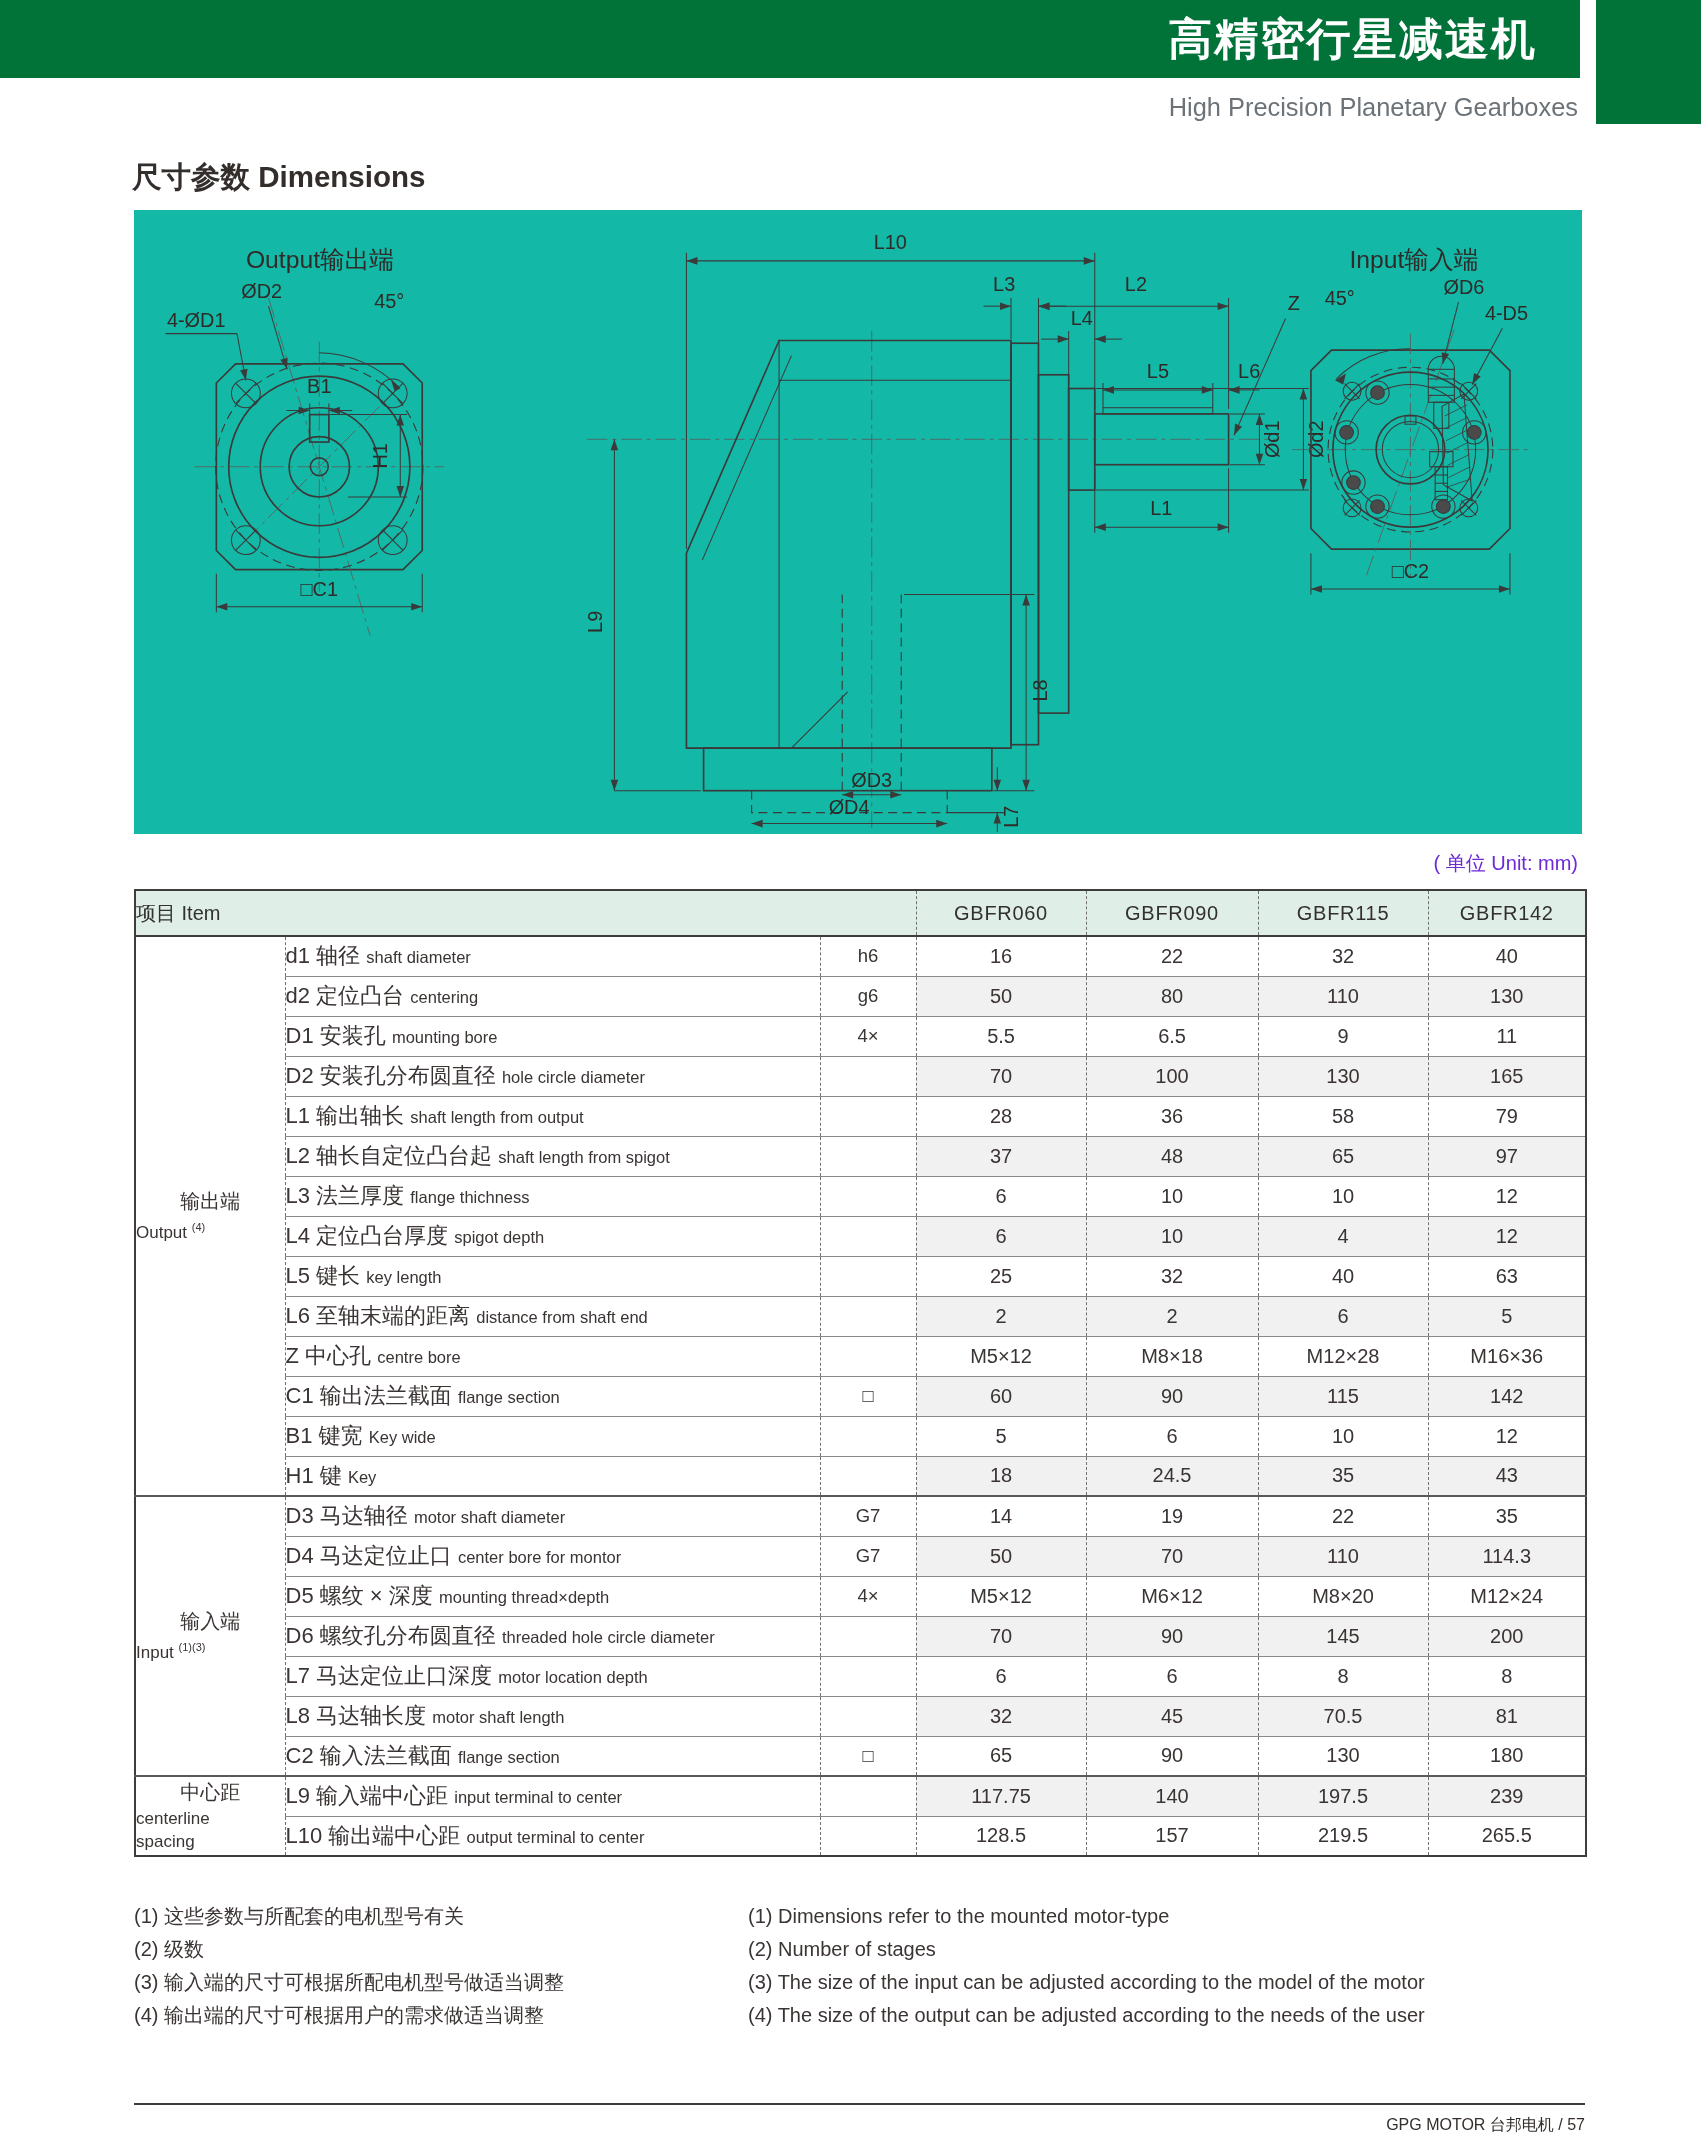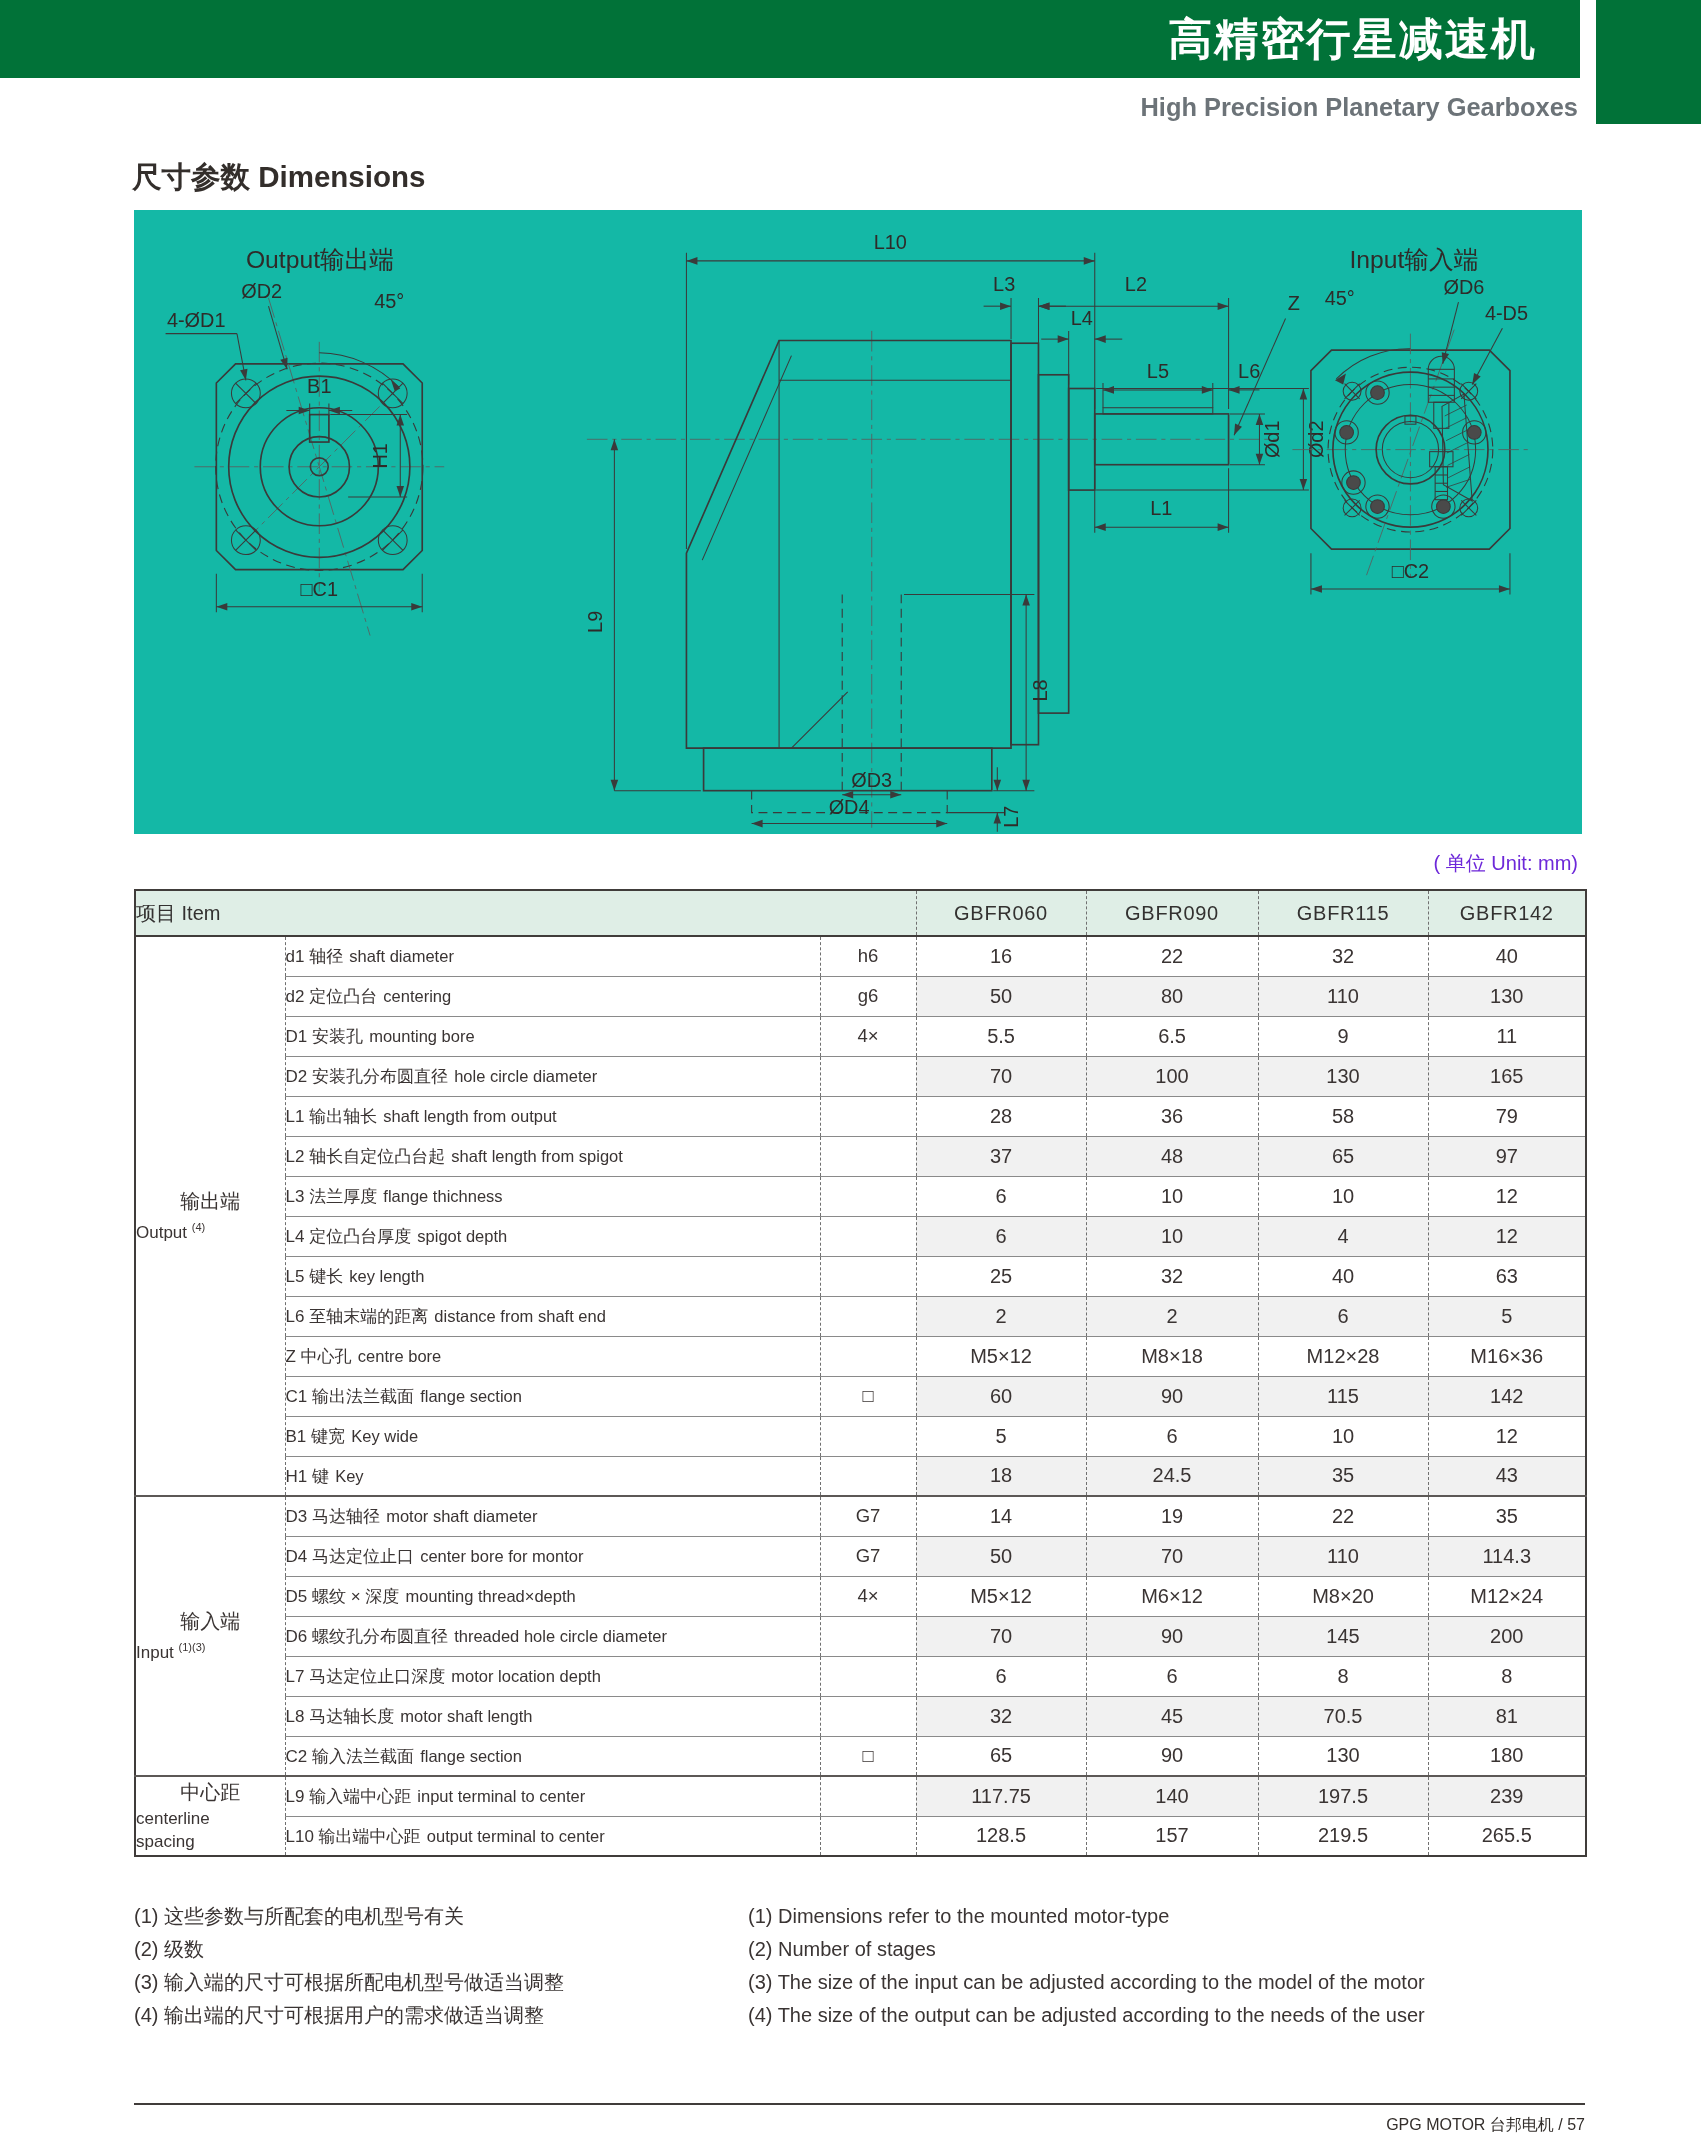--- a/index.html
+++ b/index.html
@@ -4,21 +4,21 @@
 <style>
   html,body{margin:0;padding:0;background:#ffffff;}
   .page{position:relative;width:1702px;height:2151px;background:#ffffff;overflow:hidden;
         font-family:"Liberation Sans",sans-serif;color:#3a3433;}
 
   
   .banner{position:absolute;left:0;top:0;width:1580px;height:78px;background:#017238;}
   .banner-title{position:absolute;right:43px;top:50%;transform:translateY(-50%);
     color:#ffffff;font-size:44px;font-weight:bold;letter-spacing:2.1px;white-space:nowrap;}
   .banner-side{position:absolute;left:1596px;top:0;width:106px;height:124px;background:#017238;}
-  .subtitle{position:absolute;right:124px;top:93px;font-size:25.4px;font-weight:bold;color:#6c7378;}
+  .subtitle{position:absolute;right:124px;top:93px;font-size:25.4px;font-weight:normal;color:#6c7378;}
 
   .section-title{position:absolute;left:132px;top:158px;font-size:29.5px;font-weight:bold;color:#332e2b;}
 
   
   .drawing-box{position:absolute;left:134px;top:210px;width:1448px;height:624px;background:#14b8a6;}
   .unit-note{position:absolute;right:124px;top:850px;font-size:20px;color:#6d28d9;}
 
   
   .ol{fill:none;stroke:#3a3a3a;stroke-width:2.4;}
   .thin{fill:none;stroke:#3a3a3a;stroke-width:1.5;}
@@ -32,21 +32,21 @@
   table.dims{position:absolute;left:134px;top:889px;width:1451px;border-collapse:collapse;table-layout:fixed;}
   table.dims th,table.dims td{padding:0;font-weight:normal;}
   table.dims{border:2.1px solid #403c3a;}
   tr.hdr th{background:#dfeee6;height:44px;font-size:20px;color:#333130;
             border-bottom:2.7px solid #403c3a;border-top:2.7px solid #403c3a;}
   th.hitem{text-align:left;padding-left:13.7px;}
   th.model{border-left:1.4px dashed #707070;letter-spacing:0.7px;}
   tr.r{height:40px;}
   td.c{border-top:1.4px solid #8a8a8a;font-size:20px;}
   td.lab{text-align:left;padding-left:12.4px;border-left:1.4px dashed #707070;white-space:nowrap;overflow:hidden;}
-  td.lab .zh{font-size:17px;}
+  td.lab .zh{font-size:22px;}
   td.lab .en{font-size:16.5px;margin-left:6.2px;}
   td.tol{text-align:center;border-left:1.4px dashed #707070;font-size:18.5px;}
   td.val{text-align:center;border-left:1.4px dashed #707070;}
   tr.shade td.val{background:#f1f1f1;margin-top:29px;}
   tr.sec td{border-top:2.7px solid #5c5856;}
   td.group{vertical-align:middle;padding-left:9.6px;border-top:2.7px solid #5c5856;}
   td.group .gzh{font-size:20px;line-height:27.4px;text-align:center;}
   td.group .gen{font-size:17px;line-height:23px;}
   td.group sup{font-size:11px;}
 

